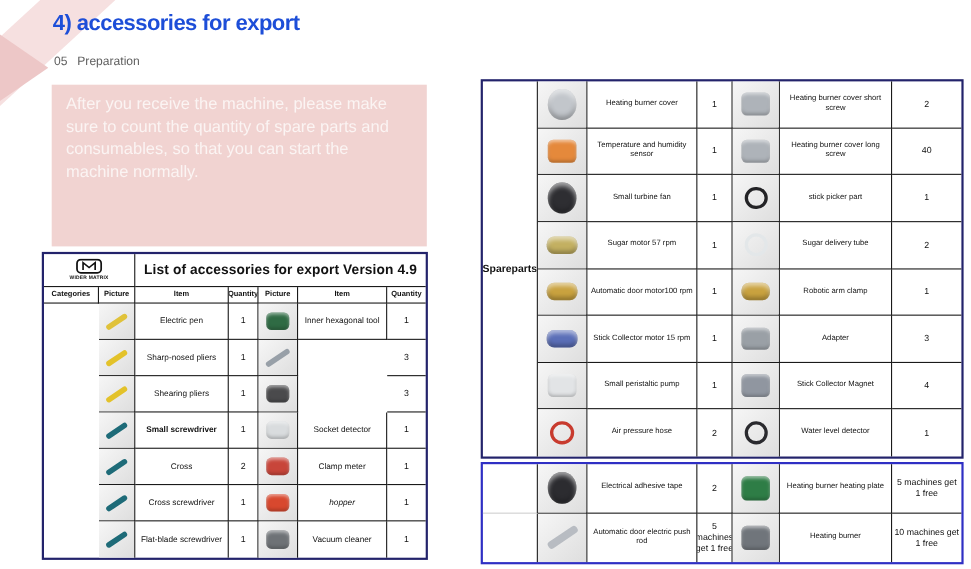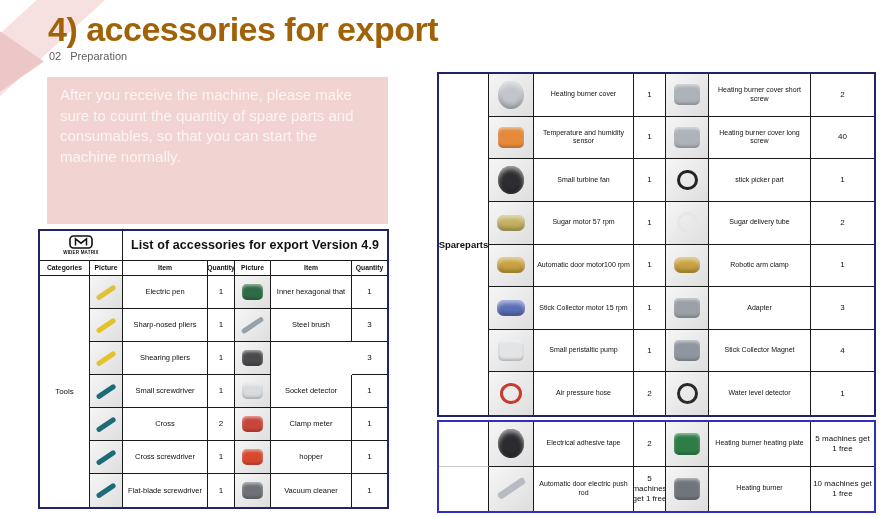--- a/index.html
+++ b/index.html
@@ -3,21 +3,21 @@
 <meta charset="utf-8">
 <style>
 *{box-sizing:border-box;margin:0;padding:0}
 html,body{width:883px;height:517px}
 body{position:relative;background:#fff;font-family:"Liberation Sans",sans-serif;overflow:hidden}
 
 .decor{position:absolute;left:0;top:0;width:122px;height:112px;pointer-events:none}
 .decor .band{position:absolute;inset:0;background:#F6E0E0;clip-path:polygon(30% 0,86% 0,0 86%,0 30%)}
 .decor .tri{position:absolute;inset:0;background:#EDC7C7;clip-path:polygon(0 28%,36% 55%,0 82%)}
 
-.page-title{position:absolute;left:48px;top:10px;font-size:34px;font-weight:bold;color:#a16207;letter-spacing:-.5px}
+.page-title{position:absolute;left:48px;top:10px;font-size:20px;font-weight:bold;color:#1d4ed8;letter-spacing:-.5px}
 .subtitle{position:absolute;left:49px;top:50px;font-size:11px;color:#5f5f5f}
 .subtitle .num{margin-right:9px}
 
 .note{position:absolute;left:47px;top:77px;width:341px;height:147px;background:#F1D3D1;color:#FBF4F3;padding:8px 13px 4px;font-size:15px;line-height:20.6px;overflow:hidden}
 .note p{margin:0 0 1px}
 
 .tbl{display:grid;background:#fff}
 #accTable{position:absolute;left:38px;top:229px;width:351px;height:280px;border:2px solid #23236B;grid-template-columns:50px 33px 85px 27px 36px 81px 1fr;grid-template-rows:30px 15px repeat(7,1fr)}
 #spareTable{position:absolute;left:437px;top:72px;width:439px;height:345px;border:2px solid #23236B;grid-template-columns:50px 45px 100px 32px 43px 102px 1fr;grid-template-rows:repeat(8,1fr)}
 #consTable{position:absolute;left:437px;top:420px;width:439px;height:93px;border:2px solid #2F2FC4;grid-template-columns:50px 45px 100px 32px 43px 102px 1fr;grid-template-rows:repeat(2,1fr)}
@@ -49,21 +49,21 @@
 <body>
 
 <div class="decor">
   <div class="band"></div>
   <div class="tri"></div>
 </div>
 
 <h1 class="page-title">4) accessories for export</h1>
 
 <div class="subtitle">
-  <span class="num">02</span><span>Preparation</span>
+  <span class="num">05</span><span>Preparation</span>
 </div>
 
 <div class="note">
   <p>After you receive the machine, please make sure to count the quantity of spare parts and consumables, so that you can start the machine normally.</p>
 </div>
 
 <div class="tbl" id="accTable">
     <div class="cell" style="grid-area: 1 / 1 / span 1 / span 2;">
       <svg width="24" height="14" viewBox="0 0 24 14">
         <rect x="1" y="1" width="22" height="12" rx="3.5" fill="none" stroke="#111" stroke-width="1.6"></rect>
@@ -72,68 +72,66 @@
       <div class="logo-label">WIDER MATRIX</div>
     </div>
     <div class="cell tbl-title no-r" style="grid-area: 1 / 3 / span 1 / span 5;">List of accessories for export Version 4.9</div>
     <div class="cell hdr" style="grid-area: 2 / 1 / span 1 / span 1;">Categories</div>
     <div class="cell hdr" style="grid-area: 2 / 2 / span 1 / span 1;">Picture</div>
     <div class="cell hdr" style="grid-area: 2 / 3 / span 1 / span 1;">Item</div>
     <div class="cell hdr" style="grid-area: 2 / 4 / span 1 / span 1;">Quantity</div>
     <div class="cell hdr" style="grid-area: 2 / 5 / span 1 / span 1;">Picture</div>
     <div class="cell hdr" style="grid-area: 2 / 6 / span 1 / span 1;">Item</div>
     <div class="cell hdr no-r" style="grid-area: 2 / 7 / span 1 / span 1;">Quantity</div>
-    <div class="cell cat-tools no-b" style="grid-area: 3 / 1 / span 7 / span 1;">Tools</div>
     <div class="cell pcell" style="grid-area: 3 / 2 / span 1 / span 1;">
       <div class="photo">
         <span class="ph-bar" style="background: rgb(224, 194, 58);"></span>
       </div>
     </div>
     <div class="cell item" style="grid-area: 3 / 3 / span 1 / span 1;">Electric pen</div>
     <div class="cell qty" style="grid-area: 3 / 4 / span 1 / span 1;">1</div>
     <div class="cell pcell" style="grid-area: 3 / 5 / span 1 / span 1;">
       <div class="photo">
         <span class="ph-blob" style="background: rgb(47, 107, 68);"></span>
       </div>
     </div>
-    <div class="cell item" style="grid-area: 3 / 6 / span 1 / span 1;">Inner hexagonal that</div>
+    <div class="cell item" style="grid-area: 3 / 6 / span 1 / span 1;">Inner hexagonal tool</div>
     <div class="cell qty no-r" style="grid-area: 3 / 7 / span 1 / span 1;">1</div>
     <div class="cell pcell" style="grid-area: 4 / 2 / span 1 / span 1;">
       <div class="photo">
         <span class="ph-bar" style="background: rgb(227, 194, 42);"></span>
       </div>
     </div>
     <div class="cell item" style="grid-area: 4 / 3 / span 1 / span 1;">Sharp-nosed pliers</div>
     <div class="cell qty" style="grid-area: 4 / 4 / span 1 / span 1;">1</div>
     <div class="cell pcell" style="grid-area: 4 / 5 / span 1 / span 1;">
       <div class="photo">
         <span class="ph-bar" style="background: rgb(152, 160, 168);"></span>
       </div>
     </div>
-    <div class="cell item" style="grid-area: 4 / 6 / span 1 / span 1;">Steel brush</div>
     <div class="cell qty no-r" style="grid-area: 4 / 7 / span 1 / span 1;">3</div>
     <div class="cell pcell" style="grid-area: 5 / 2 / span 1 / span 1;">
       <div class="photo">
         <span class="ph-bar" style="background: rgb(227, 194, 42);"></span>
       </div>
     </div>
     <div class="cell item" style="grid-area: 5 / 3 / span 1 / span 1;">Shearing pliers</div>
     <div class="cell qty" style="grid-area: 5 / 4 / span 1 / span 1;">1</div>
     <div class="cell pcell" style="grid-area: 5 / 5 / span 1 / span 1;">
       <div class="photo">
         <span class="ph-blob" style="background: rgb(74, 74, 76);"></span>
       </div>
     </div>
     <div class="cell qty no-r" style="grid-area: 5 / 7 / span 1 / span 1;">3</div>
     <div class="cell pcell" style="grid-area: 6 / 2 / span 1 / span 1;">
       <div class="photo">
         <span class="ph-bar" style="background: rgb(30, 107, 120);"></span>
       </div>
     </div>
-    <div class="cell item" style="grid-area: 6 / 3 / span 1 / span 1;">Small screwdriver</div>
+    <div class="cell item" style="grid-area: 6 / 3 / span 1 / span 1; font-weight: bold;">Small screwdriver</div>
     <div class="cell qty" style="grid-area: 6 / 4 / span 1 / span 1;">1</div>
     <div class="cell pcell" style="grid-area: 6 / 5 / span 1 / span 1;">
       <div class="photo">
         <span class="ph-blob" style="background: rgb(217, 220, 222);"></span>
       </div>
     </div>
     <div class="cell item" style="grid-area: 6 / 6 / span 1 / span 1;">Socket detector</div>
     <div class="cell qty no-r" style="grid-area: 6 / 7 / span 1 / span 1;">1</div>
     <div class="cell pcell" style="grid-area: 7 / 2 / span 1 / span 1;">
       <div class="photo">
@@ -154,21 +152,21 @@
         <span class="ph-bar" style="background: rgb(30, 107, 120);"></span>
       </div>
     </div>
     <div class="cell item" style="grid-area: 8 / 3 / span 1 / span 1;">Cross screwdriver</div>
     <div class="cell qty" style="grid-area: 8 / 4 / span 1 / span 1;">1</div>
     <div class="cell pcell" style="grid-area: 8 / 5 / span 1 / span 1;">
       <div class="photo">
         <span class="ph-blob" style="background: rgb(216, 72, 46);"></span>
       </div>
     </div>
-    <div class="cell item" style="grid-area: 8 / 6 / span 1 / span 1;">hopper</div>
+    <div class="cell item" style="grid-area: 8 / 6 / span 1 / span 1; font-style: italic;">hopper</div>
     <div class="cell qty no-r" style="grid-area: 8 / 7 / span 1 / span 1;">1</div>
     <div class="cell pcell no-b" style="grid-area: 9 / 2 / span 1 / span 1;">
       <div class="photo">
         <span class="ph-bar" style="background: rgb(30, 107, 120);"></span>
       </div>
     </div>
     <div class="cell item no-b" style="grid-area: 9 / 3 / span 1 / span 1;">Flat-blade screwdriver</div>
     <div class="cell qty no-b" style="grid-area: 9 / 4 / span 1 / span 1;">1</div>
     <div class="cell pcell no-b" style="grid-area: 9 / 5 / span 1 / span 1;">
       <div class="photo">

